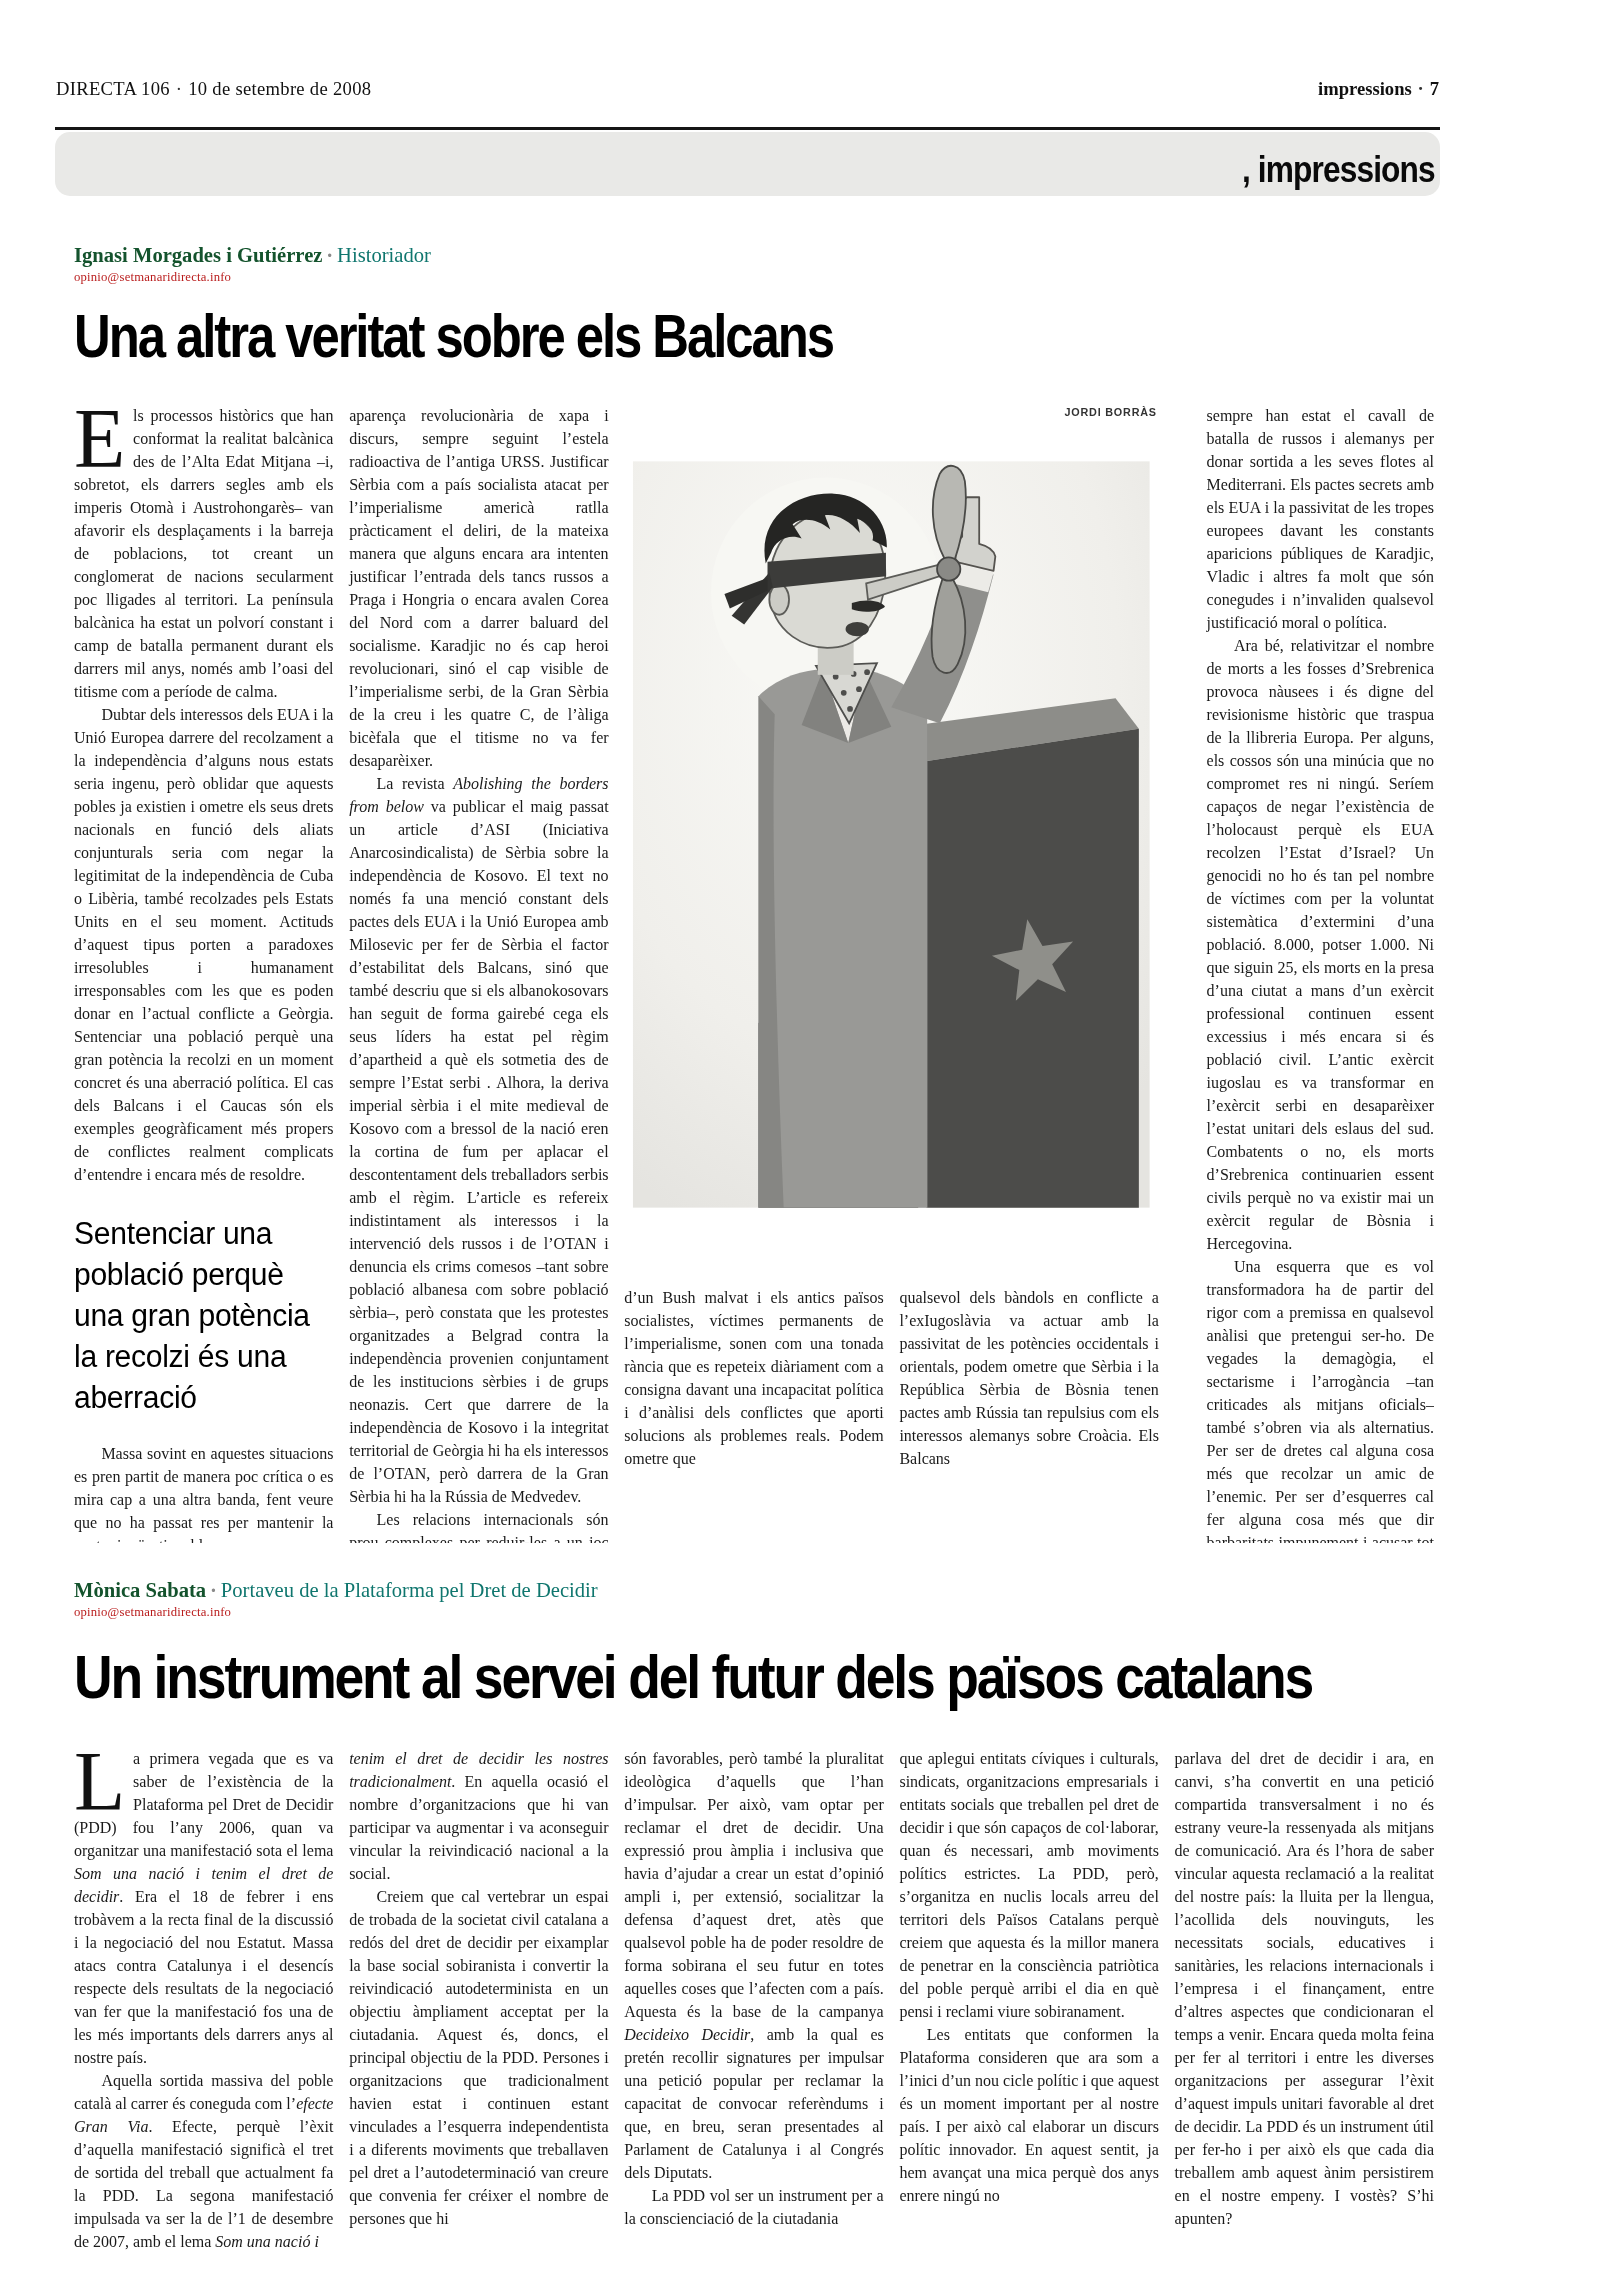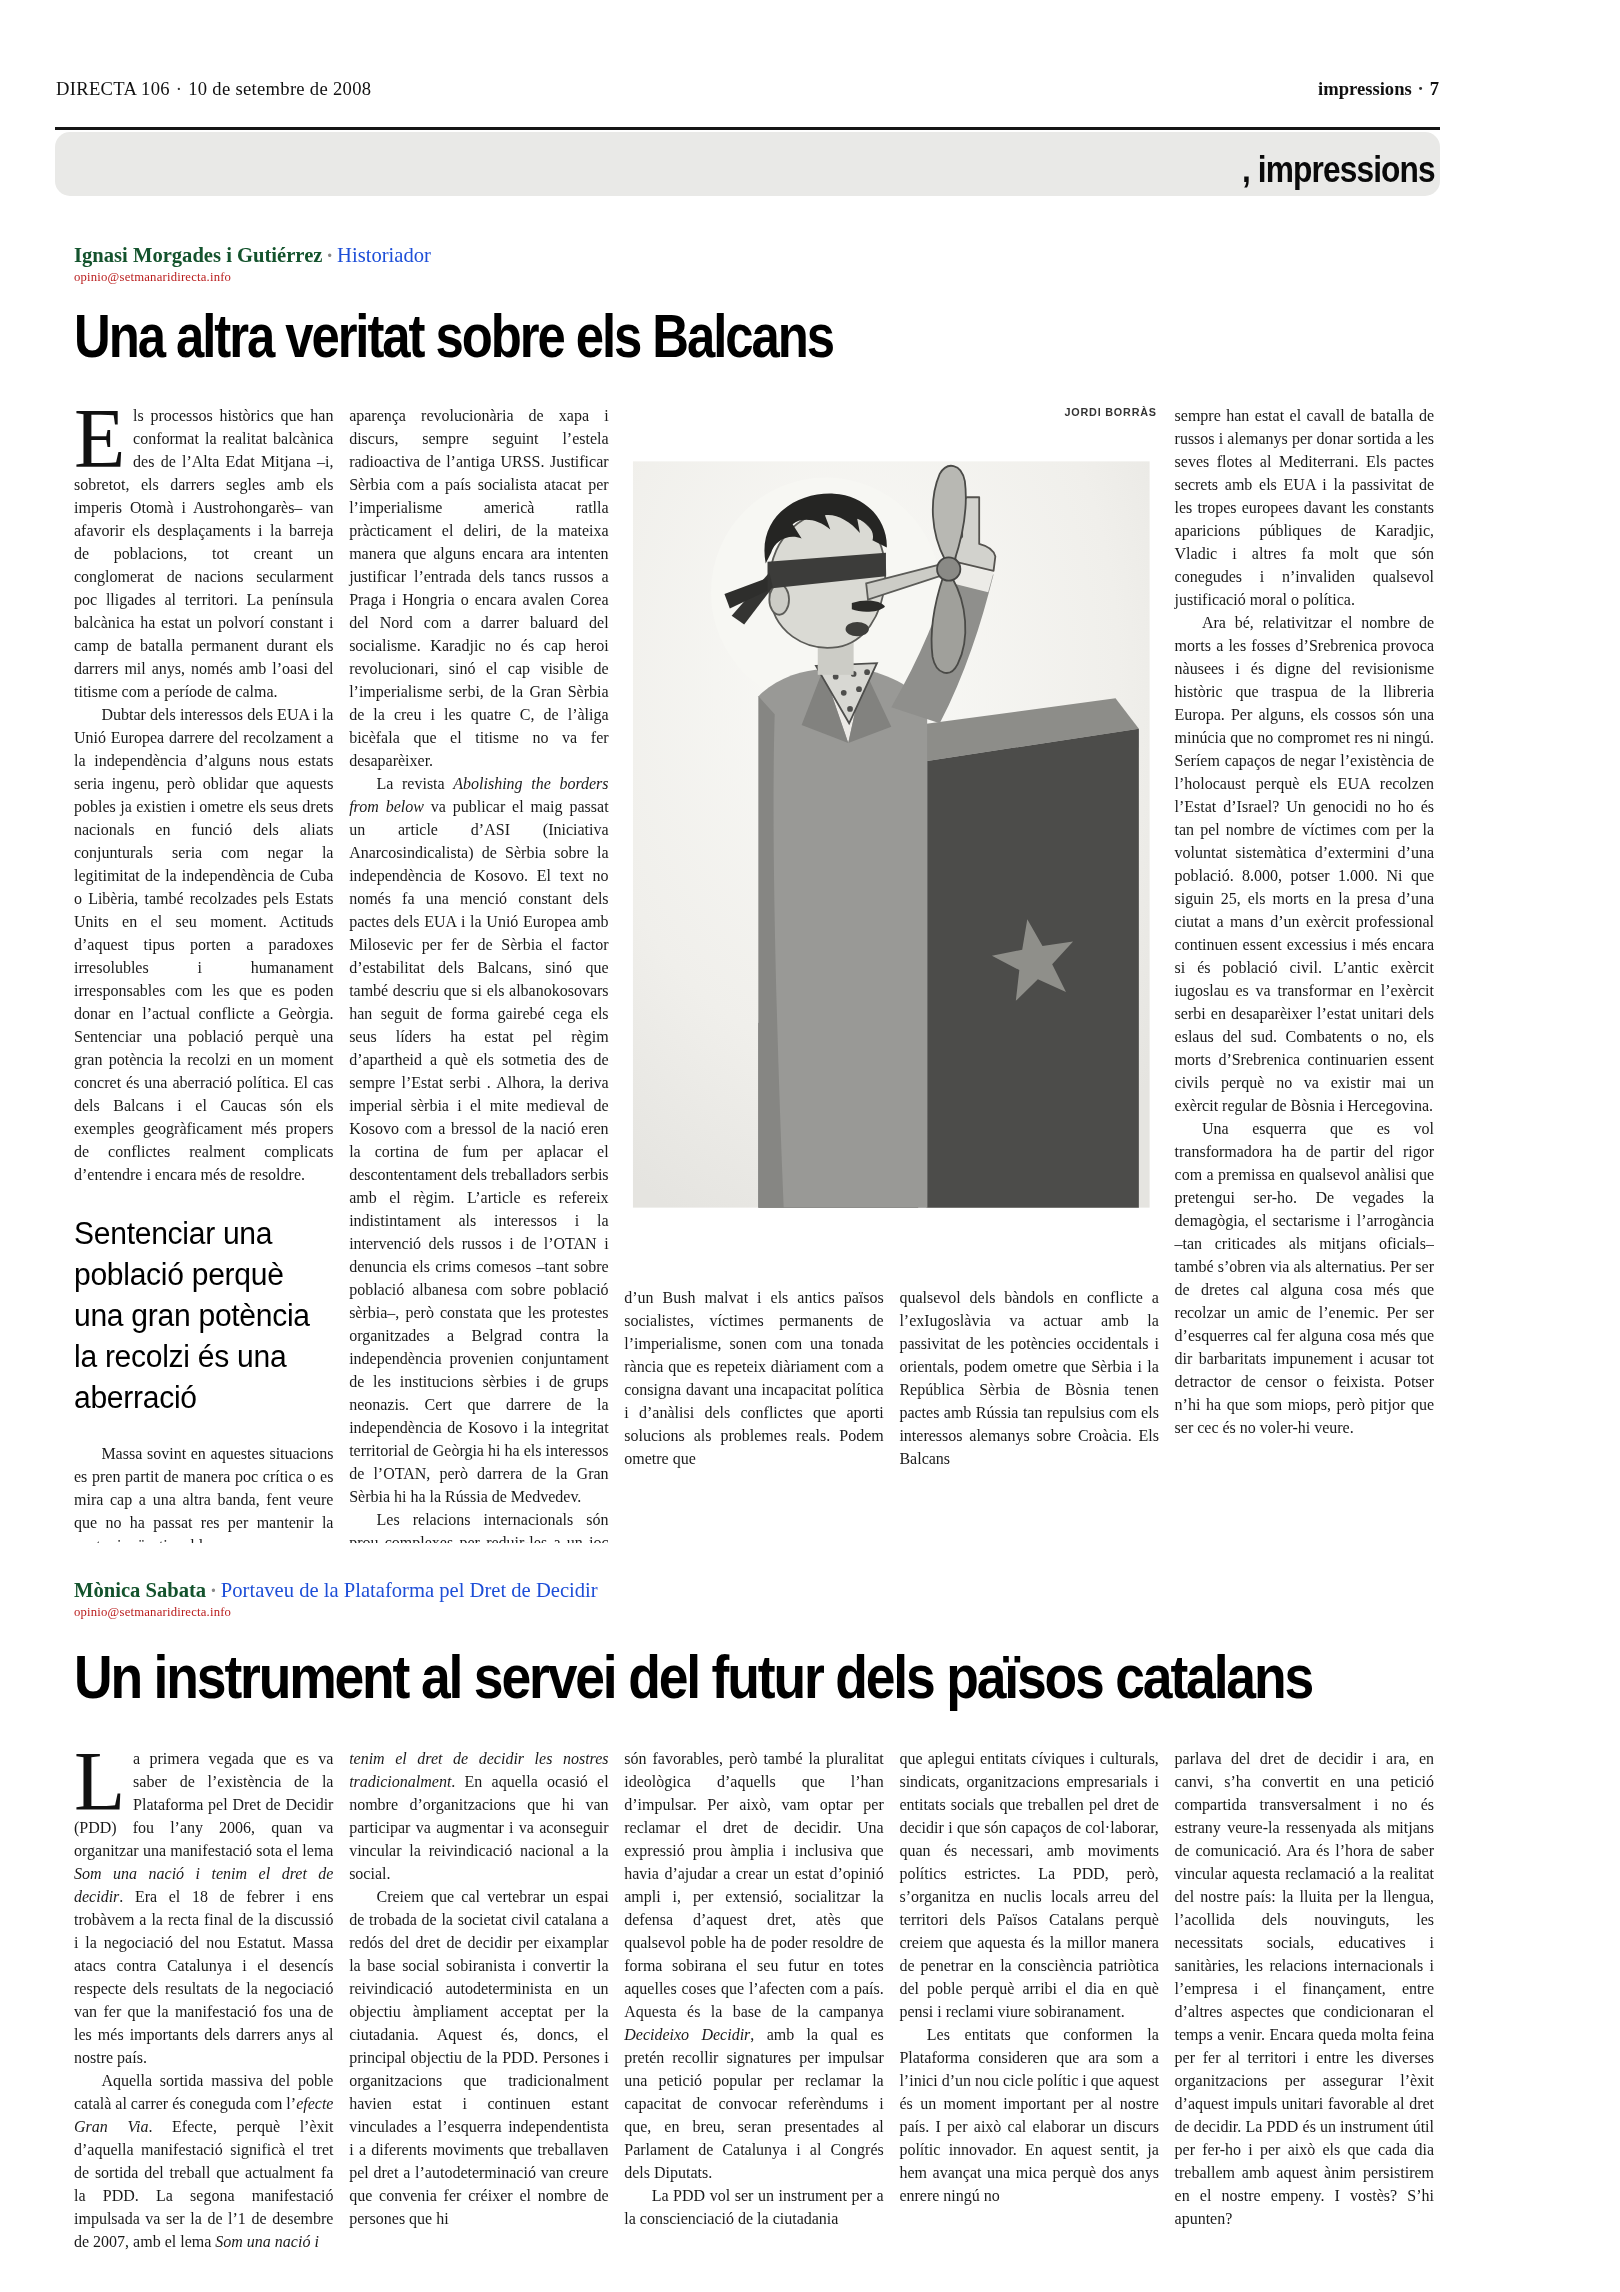--- a/index.html
+++ b/index.html
@@ -17,36 +17,36 @@
           display:flex;justify-content:flex-end;align-items:center;border-radius:15px;}
   .banner-label{font-family:"Liberation Sans", sans-serif;font-weight:700;font-size:36px;
                 letter-spacing:-1px;transform:scaleX(0.88);transform-origin:right center;
                 padding:11.8px 5.9px 0 0;color:#0a0a0a;white-space:nowrap;}
 
   
   .article{position:absolute;left:74px;right:62px;}
   .byline{font-size:20.6px;line-height:21.6px;}
   .byline .name{font-weight:700;color:#14532d;}
   .byline .dot{color:#8a8a8a;font-weight:700;padding:0 3.9px;}
-  .byline .role{color:#1d4ed8;font-family:Liberation Serif, serif;}
+  .byline .role{color:#0f766e;font-family:Liberation Serif, serif;}
   .email{font-size:12.7px;color:#b91c1c;line-height:17.6px;margin-top:2px;letter-spacing:0.2px;}
   .headline{font-family:"Liberation Sans", sans-serif;font-weight:700;color:#000;
             font-size:62px;line-height:63px;letter-spacing:-2.5px;white-space:nowrap;}
   #a1-headline{margin-top:17.6px;transform:scaleX(0.82);transform-origin:left center;}
   #a2-headline{margin-top:23.5px;transform:scaleX(0.862);transform-origin:left center;}
 
   .body-grid{display:grid;grid-template-columns:repeat(5,1fr);column-gap:15.7px;overflow:hidden;}
   #a1-body{margin-top:37px;height:1139px;grid-template-rows:882px 1fr;}
   #a2-body{margin-top:39px;height:521px;grid-template-rows:1fr;}
   .col{min-width:0;}
   #a1-c1,#a1-c2{grid-row:1/3;}
   #a1-c1{grid-column:1;} #a1-c2{grid-column:2;}
   #a1-fig{grid-column:3/5;grid-row:1;}
   #a1-c3{grid-column:3;grid-row:2;} #a1-c4{grid-column:4;grid-row:2;}
-  #a1-c5{grid-column:5;grid-row:1/3;}
+  #a1-c5{grid-column:5;grid-row:1/3;margin-left:32px;}
 
   .para{margin:0;text-align:justify;font-size:16px;line-height:23px;color:#191919;}
   .para.indent{text-indent:27.4px;}
   .dropcap{float:left;font-size:84px;line-height:65px;padding:2px 7.8px 0 0;color:#111;}
   .pullquote{font-family:"Liberation Sans", sans-serif;font-size:31px;line-height:41px;
              color:#000;letter-spacing:-0.3px;margin:27.4px 0 23.5px 0;
              transform:scaleX(0.97);transform-origin:left top;}
 
   
   .fig-credit{font-family:"Liberation Sans", sans-serif;font-size:10.8px;font-weight:700;

